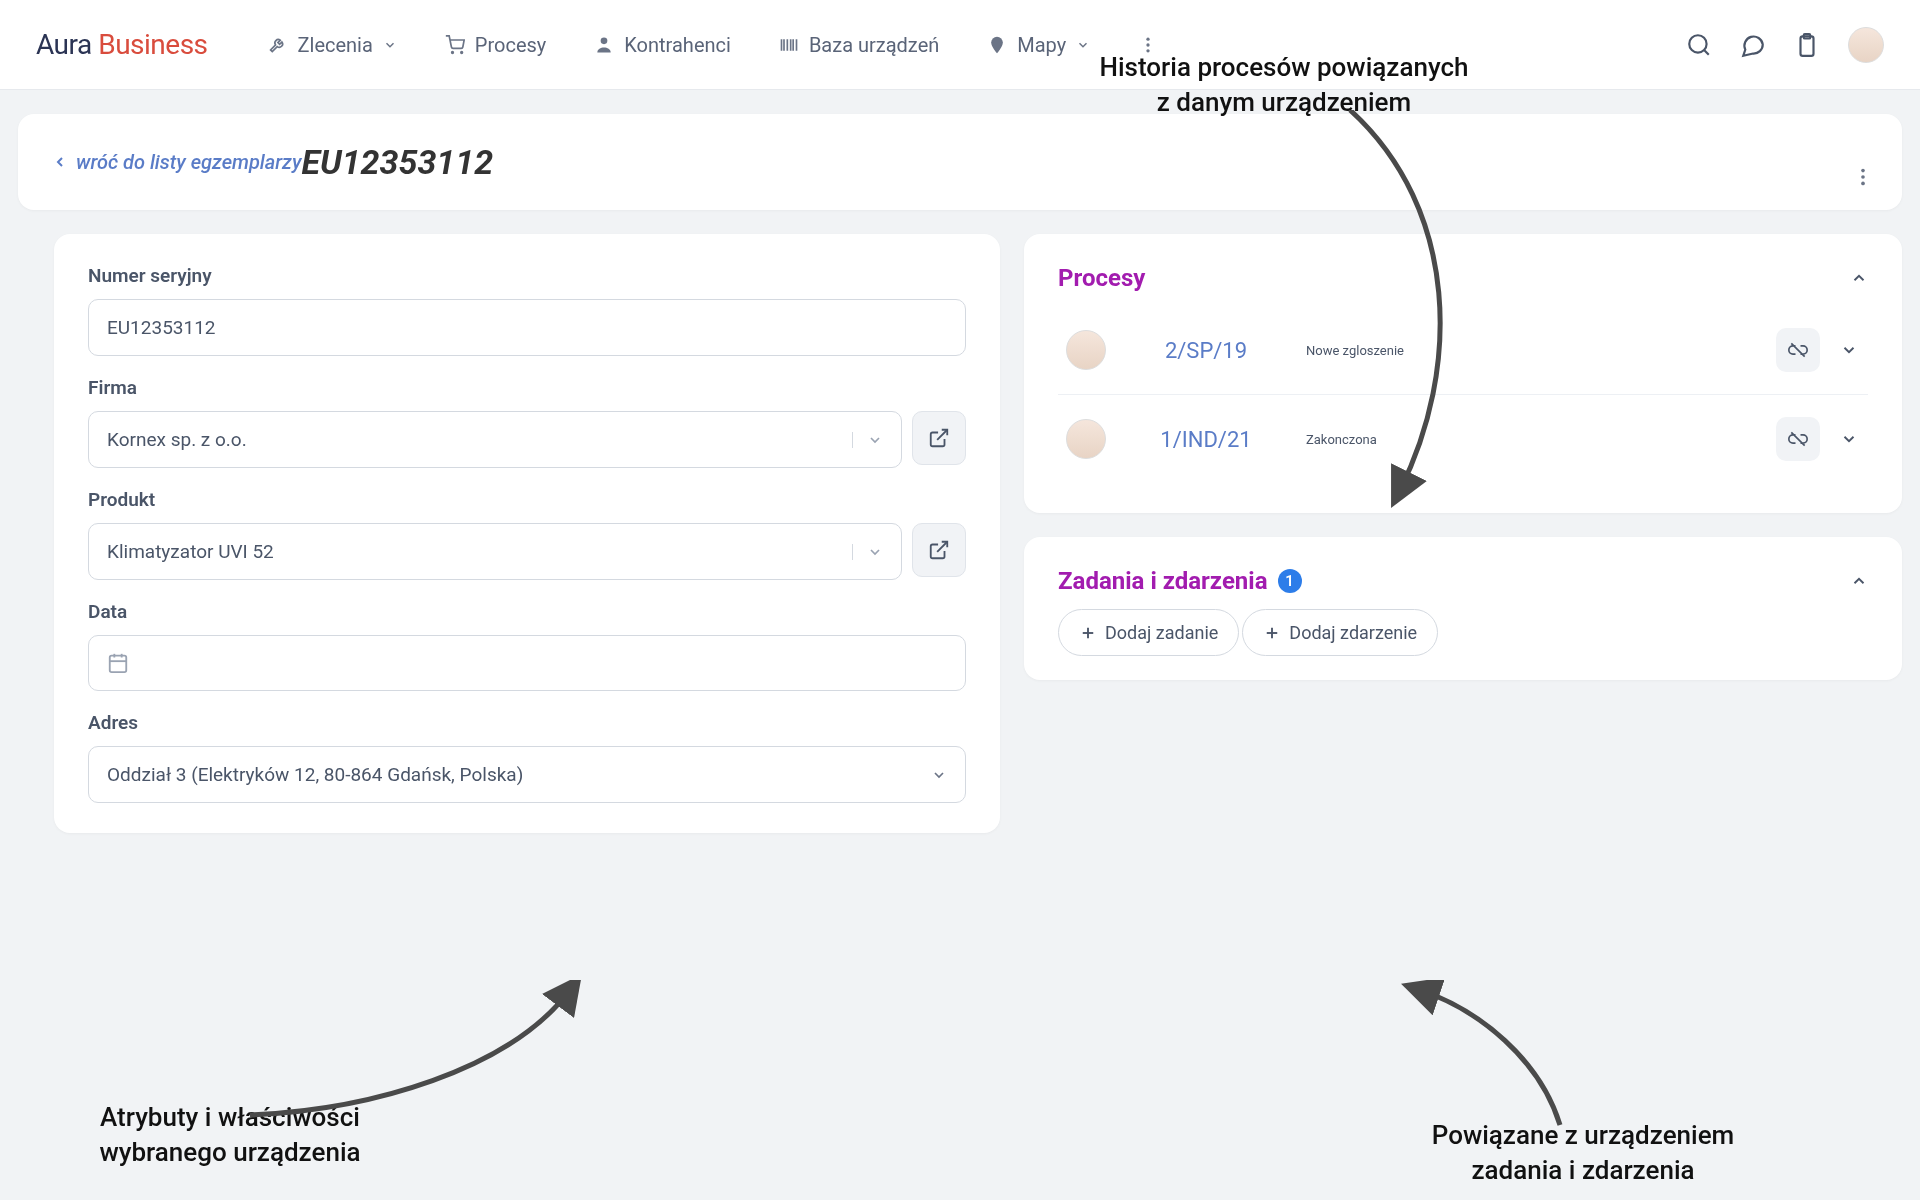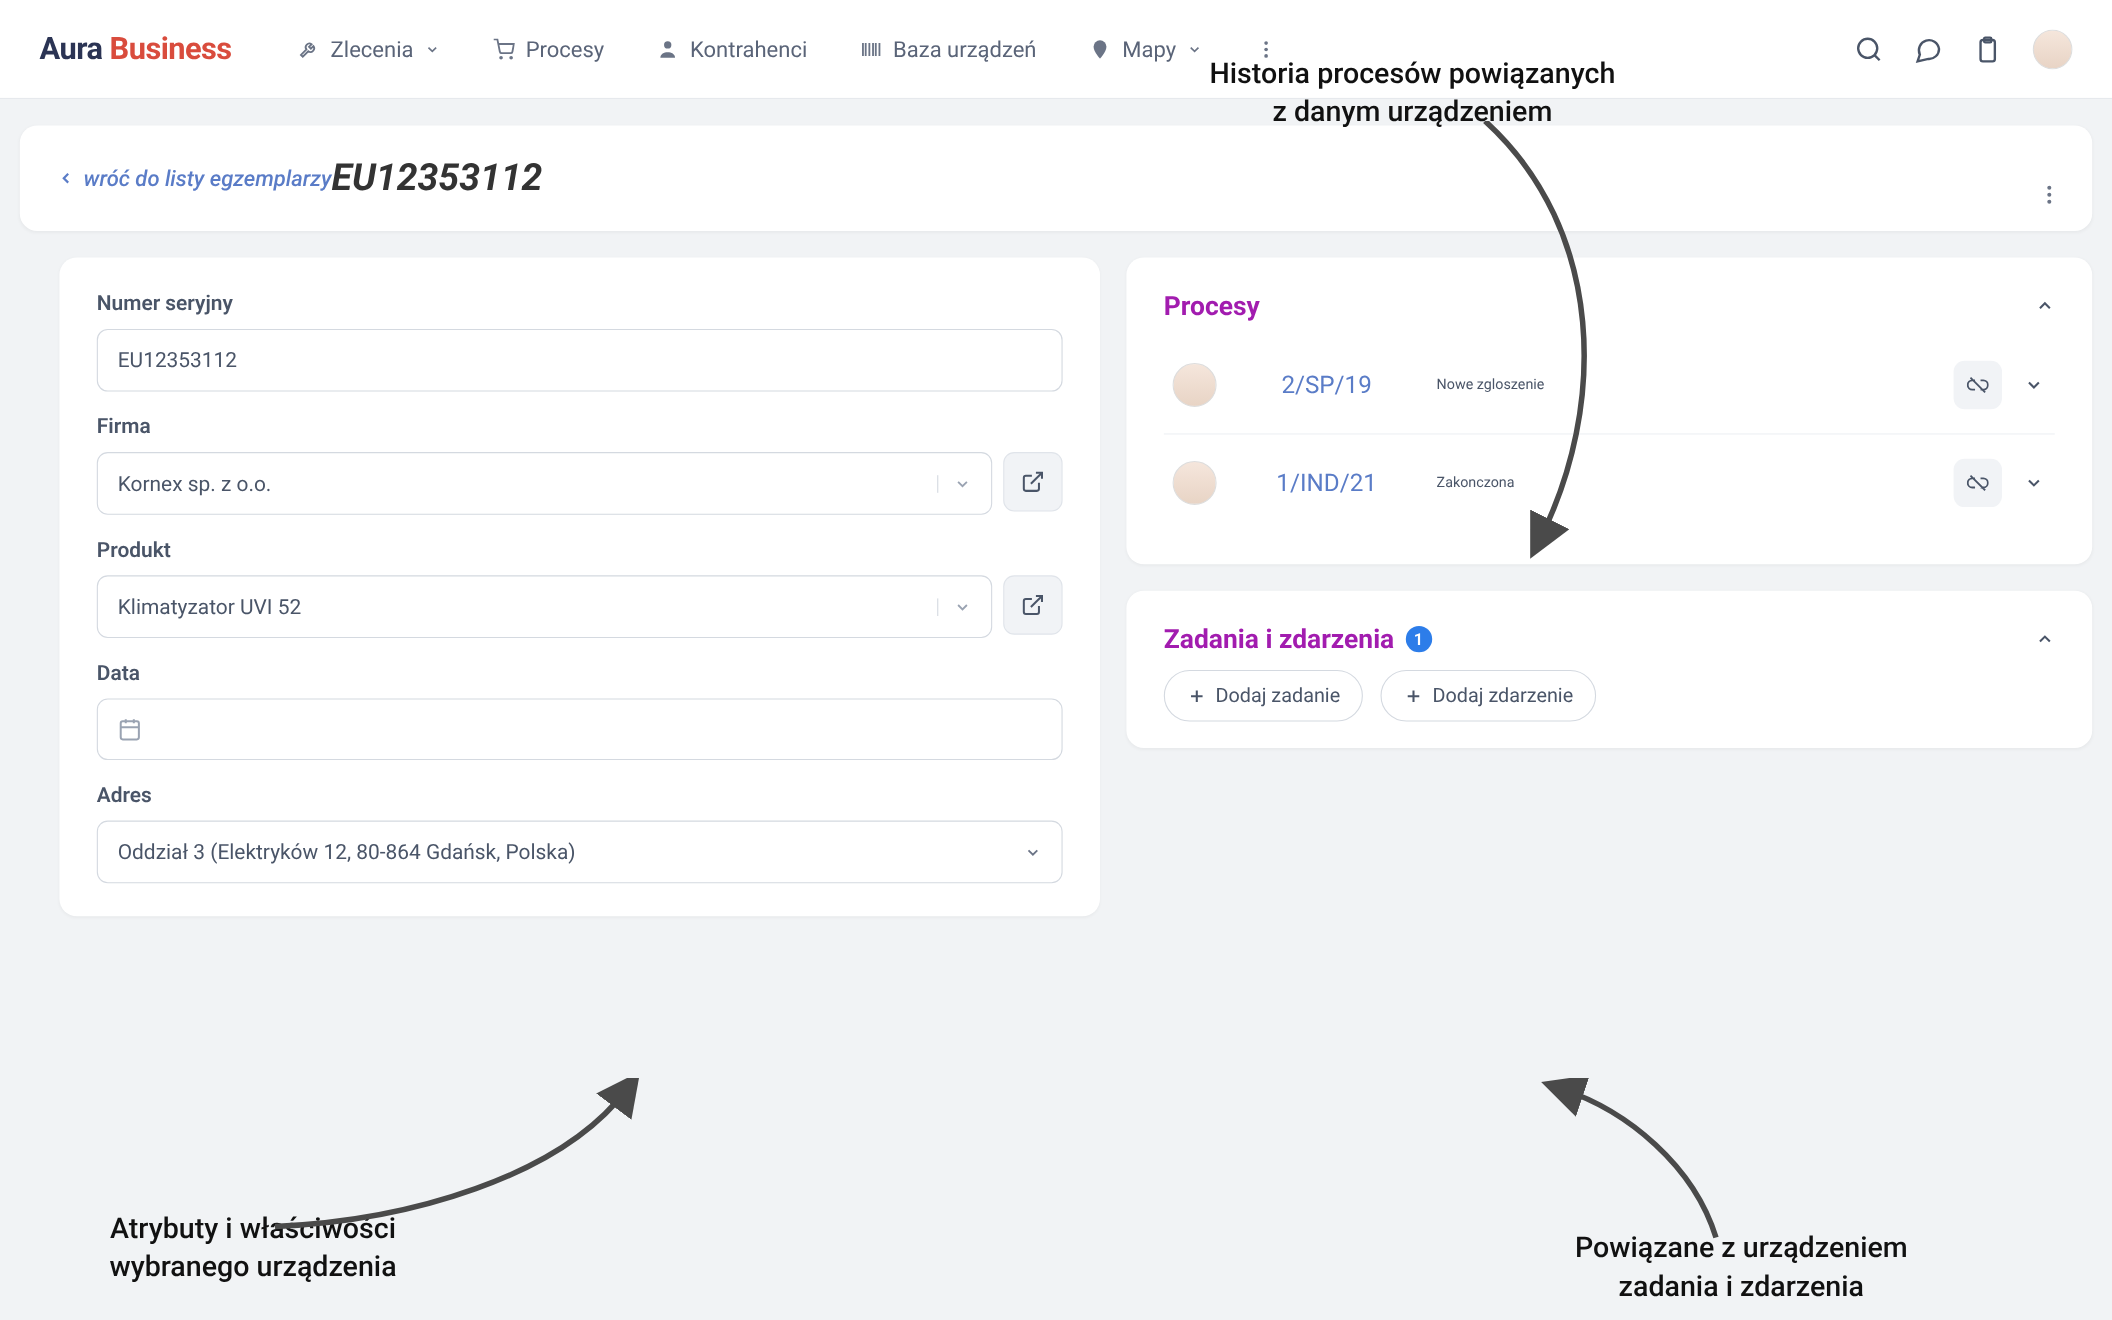--- a/index.html
+++ b/index.html
@@ -14,21 +14,21 @@
   }
   .topbar {
     background: #fff;
     height: 90px;
     display: flex;
     align-items: center;
     padding: 0 36px;
     border-bottom: 1px solid #e6e9ed;
     gap: 40px;
   }
-  .logo { font-size: 28px; font-weight: 700; color: #2b3454; letter-spacing: -0.5px; }
+  .logo { font-size: 28px; font-weight: 400; color: #2b3454; letter-spacing: -0.5px; }
   .logo span:last-child { color: #d94c3d; }
   .nav { display: flex; align-items: center; gap: 48px; margin-left: 20px; }
   .nav-item { display: flex; align-items: center; gap: 10px; color: #5a6478; font-size: 20px; cursor: pointer; }
   .icon-sm { width: 20px; height: 20px; display: inline-flex; align-items: center; justify-content: center; }
   .top-right { margin-left: auto; display: flex; align-items: center; gap: 28px; }
   .top-right svg { width: 26px; height: 26px; color: #4a5568; }
   .avatar-top { width: 36px; height: 36px; border-radius: 50%; background: linear-gradient(#f5e6dc,#e8d4c5); border: 1px solid #ddd; }
 
   .page-header {
     margin: 24px 18px 0 18px;
@@ -85,21 +85,21 @@
   .proc-list { display: flex; flex-direction: column; }
   .proc-row { display: flex; align-items: center; gap: 20px; padding: 22px 0; border-bottom: 1px solid #edf0f4; }
   .proc-row:last-child { border-bottom: none; }
   .avatar-sm { width: 40px; height: 40px; border-radius: 50%; background: linear-gradient(#f5e6dc,#e8d4c5); border: 1px solid #ddd; flex-shrink:0; margin-left:8px;}
   .proc-link { color: #5a7cc7; font-size: 22px; width: 160px; text-align: center; cursor: pointer; }
   .proc-status { color: #4a5568; font-size: 13px; flex: 1; }
   .proc-actions { display: flex; align-items: center; gap: 10px; }
   .mini-btn { width: 44px; height: 44px; border-radius: 10px; background: #f1f3f6; display:flex; align-items:center; justify-content:center; cursor:pointer; }
 
   .badge { background: #2d7de9; color: #fff; border-radius: 12px; width: 24px; height: 24px; display: inline-flex; align-items: center; justify-content: center; font-size: 15px; font-weight:600; margin-left: 10px; }
-  .btn-row { display: flex; gap: 16px; margin-top: 14px; }
+  .btn-row { display: flex; gap: 3px; margin-top: 14px; }
   .pill-btn { border: 1px solid #d4d9e0; border-radius: 24px; padding: 12px 20px; display:flex; align-items:center; gap:8px; font-size:18px; color:#4a5568; cursor:pointer; }
 
   .annotation { position: absolute; font-size: 26px; color: #111; font-weight: 500; text-align: center; line-height: 1.35; pointer-events:none; }
   .arrow { position: absolute; pointer-events:none; }
 </style>
 </head>
 <body>
 
 <div class="topbar">
   <div class="logo">

